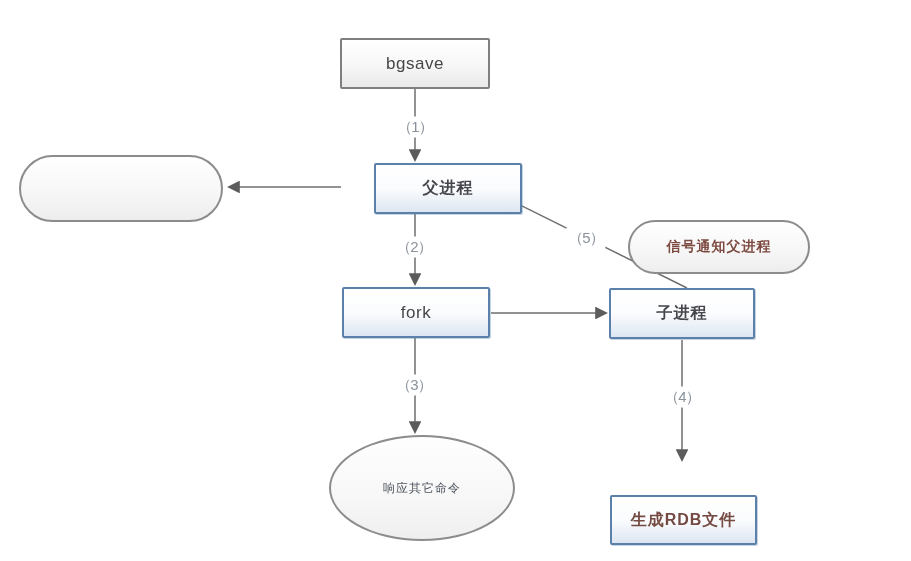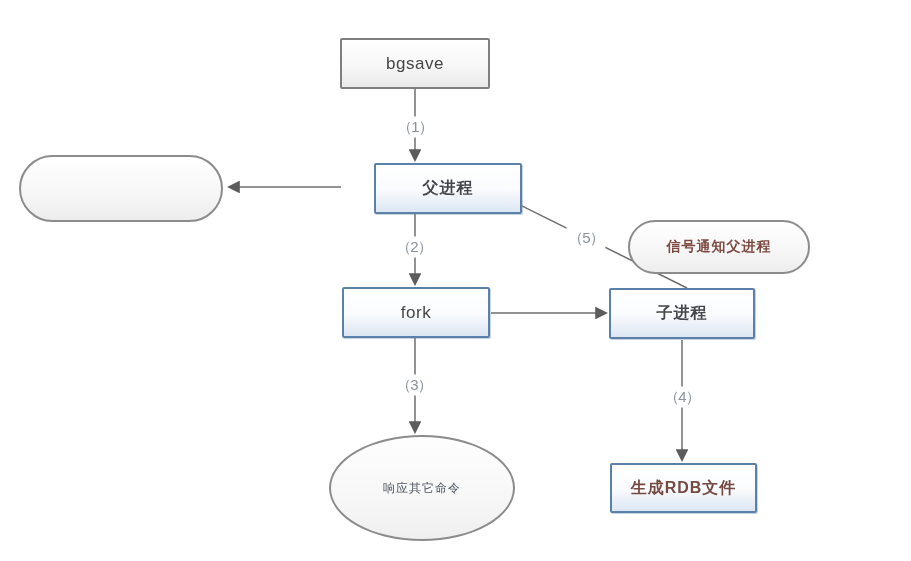--- a/index.html
+++ b/index.html
@@ -66,20 +66,21 @@
     font-size: 14px;
     font-weight: bold;
     color: #7d4a41;
     letter-spacing: 1px;
   }
   .t-rdb {
     font-size: 16px;
     font-weight: bold;
     color: #744a43;
     letter-spacing: 1px;
+    margin-top: 32px;
   }
   .t-respond {
     font-size: 12px;
     font-weight: normal;
     color: #4e555f;
     letter-spacing: 1px;
   }
   .multiline {
     flex-direction: column;
     line-height: 22px;

